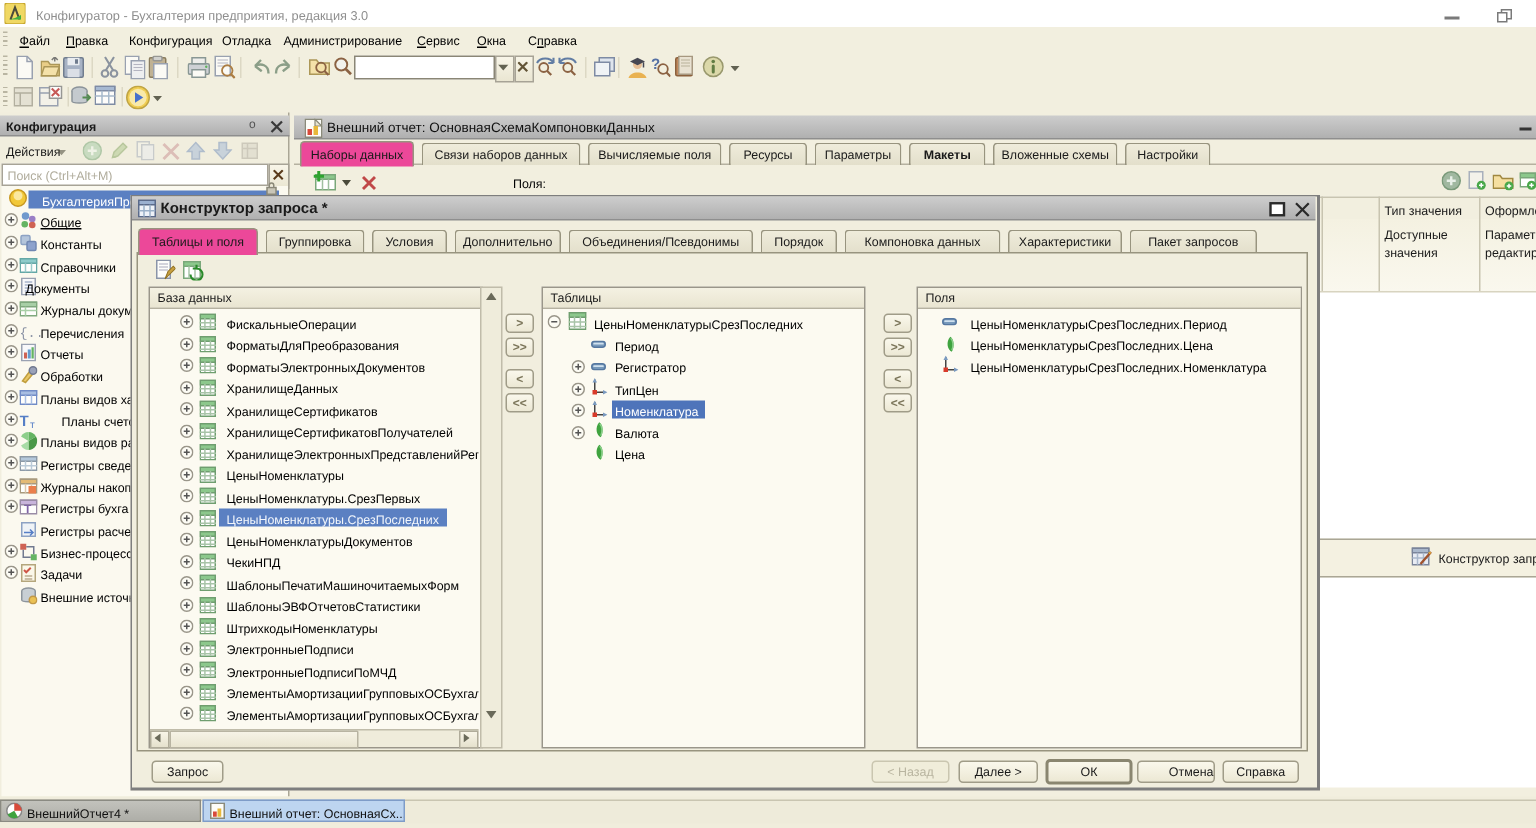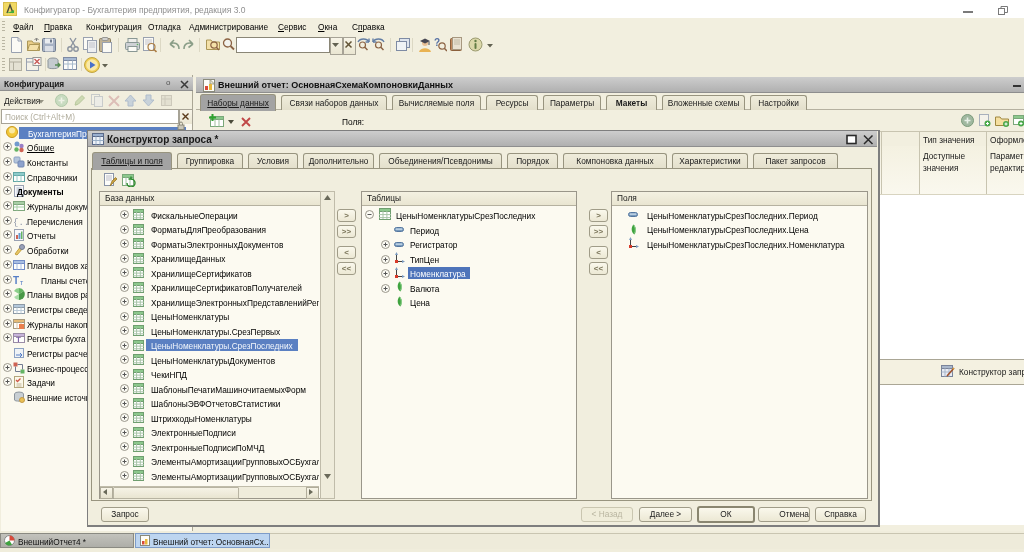--- a/index.html
+++ b/index.html
@@ -3,21 +3,21 @@
 html,body{margin:0;padding:0;}
 body{width:1024px;height:552px;position:relative;overflow:hidden;
  font-family:"Liberation Sans",sans-serif;font-size:8.3px;color:#000;background:#f2efdf;}
 .abs{position:absolute;}
 u{text-decoration:underline;}
 .wtitle{background:linear-gradient(#cdcdcd,#b0b0b0);border-bottom:1px solid #8e8e8e;}
 .btn{position:absolute;background:linear-gradient(#faf8ec,#ece8d4);border:1px solid #a09c88;border-radius:3px;text-align:center;color:#1a1a1a;}
 .btn.dis{color:#b9b5a0;background:#f0edda;border-color:#cac6b0;}
 .tab{position:absolute;height:14px;line-height:14px;text-align:center;color:#1a1a1a;white-space:nowrap;
  background:linear-gradient(#efecdb,#e3dfcb);border:1px solid #98947f;border-bottom:none;border-radius:3px 3px 0 0;}
-.tab.act{background:#a3a3a3;z-index:3;text-decoration:underline;}
+.tab.act{background:#ec4899;z-index:3;}
 .panel{position:absolute;border:1px solid #9a968a;background:#fcfaf1;z-index:6;}
 .phead{position:absolute;left:0;right:0;top:0;height:13px;line-height:13px;padding-left:5px;background:linear-gradient(#f4f1e2,#e9e5d1);border-bottom:1px solid #b5b1a0;color:#1a1a1a;}
 .grip{position:absolute;width:3px;background:repeating-linear-gradient(#b9b5a2 0 1px,transparent 1px 3px);}
 .nw{white-space:nowrap;}
 </style></head><body>
 <div class="abs" style="left:0;top:0;width:1024px;height:18px;background:#ffffff;"></div>
 <svg class="abs" style="left:3px;top:2px;" width="14" height="14">
     <rect x="0" y="0" width="14" height="14" rx="2" fill="#f0d864" stroke="#c8a830" stroke-width="1"></rect>
     <path d="M4 11 L7 3 L10 11" stroke="#4a4a3a" stroke-width="1.4" fill="none"></path>
     <path d="M3 11 L11 11 L11 8 L7 10 Z" fill="#3fae3f"></path>
@@ -268,21 +268,21 @@
   </svg>
 <div class="abs nw" style="left:27px;top:172.6px;">Справочники</div>
 <svg class="abs" style="left:3px;top:186.3px;" width="9" height="9">
     <circle cx="4.5" cy="4.5" r="4" fill="#fcfbf4" stroke="#9a968a"></circle>
     <path d="M2.5 4.5 H6.5 M4.5 2.5 V6.5" stroke="#555" stroke-width="1"></path>
   </svg>
 <svg class="abs" style="opacity:.85;left:13px;top:185.3px;" width="12" height="12">
     <rect x="1.5" y="0.5" width="9" height="11" fill="#f8f8fc" stroke="#8a94a8"></rect>
     <path d="M3.5 3 H8.5 M3.5 5 H8.5 M3.5 7 H8.5 M3.5 9 H6.5" stroke="#9aa8c4" stroke-width="0.9"></path>
   </svg>
-<div class="abs nw" style="left:17px;top:187.3px;font-weight:bold;">Документы</div>
+<div class="abs nw" style="left:17px;top:187.3px;">Документы</div>
 <svg class="abs" style="left:3px;top:201.0px;" width="9" height="9">
     <circle cx="4.5" cy="4.5" r="4" fill="#fcfbf4" stroke="#9a968a"></circle>
     <path d="M2.5 4.5 H6.5 M4.5 2.5 V6.5" stroke="#555" stroke-width="1"></path>
   </svg>
 <svg class="abs" style="opacity:.85;left:13px;top:200.0px;" width="12" height="12">
     <rect x="0.5" y="1.5" width="11" height="9" fill="#fff" stroke="#6a9a6a"></rect>
     <rect x="0.5" y="1.5" width="11" height="3" fill="#9ac89a" stroke="#6a9a6a"></rect>
     <path d="M0.5 7 H11.5 M4 4.5 V10.5" stroke="#9ac89a"></path>
   </svg>
 <div class="abs nw" style="left:27px;top:202.0px;">Журналы докум</div>
@@ -407,21 +407,21 @@
   </svg>
 <div class="abs nw" style="left:27px;top:393.1px;">Внешние источн</div>
 <div class="abs" style="left:196px;top:77px;width:828px;height:454px;background:#f2efdf;"></div>
 <div class="abs wtitle" style="left:196px;top:77px;width:828px;height:15px;"></div>
 <svg class="abs" style="left:203px;top:79px;" width="12" height="13">
     <rect x="0.5" y="0.5" width="11" height="12" fill="#fdfdf8" stroke="#8a8a7a"></rect>
     <path d="M7 0.5 L11.5 5 L7 5 Z" fill="#e8e4d0" stroke="#8a8a7a" stroke-width="0.8"></path>
     <rect x="2" y="7" width="3" height="4" fill="#d84a3a"></rect>
     <rect x="6" y="5" width="3" height="6" fill="#e8b83a"></rect>
   </svg>
-<div class="abs nw" style="left:218px;top:80px;font-weight:bold;font-size:9px;color:#111;">Внешний отчет: ОсновнаяСхемаКомпоновкиДанных</div>
+<div class="abs nw" style="left:218px;top:80px;font-weight:normal;font-size:9px;color:#111;">Внешний отчет: ОсновнаяСхемаКомпоновкиДанных</div>
 <div class="abs" style="left:1013px;top:85px;width:8px;height:2px;background:#333;"></div>
 <div class="abs" style="left:196px;top:109px;width:828px;height:1px;background:#b5b1a0;"></div>
 <div class="tab act" style="left:200px;top:94px;width:74px;height:16px;line-height:16px;">Наборы данных</div>
 <div class="tab" style="left:281px;top:95px;width:104px;height:14px;line-height:14px;">Связи наборов данных</div>
 <div class="tab" style="left:392px;top:95px;width:87px;height:14px;line-height:14px;">Вычисляемые поля</div>
 <div class="tab" style="left:486px;top:95px;width:50px;height:14px;line-height:14px;">Ресурсы</div>
 <div class="tab" style="left:543px;top:95px;width:56px;height:14px;line-height:14px;">Параметры</div>
 <div class="tab" style="left:606px;top:95px;width:49px;height:14px;line-height:14px;font-weight:bold;">Макеты</div>
 <div class="tab" style="left:662px;top:95px;width:81px;height:14px;line-height:14px;">Вложенные схемы</div>
 <div class="tab" style="left:750px;top:95px;width:55px;height:14px;line-height:14px;">Настройки</div>

